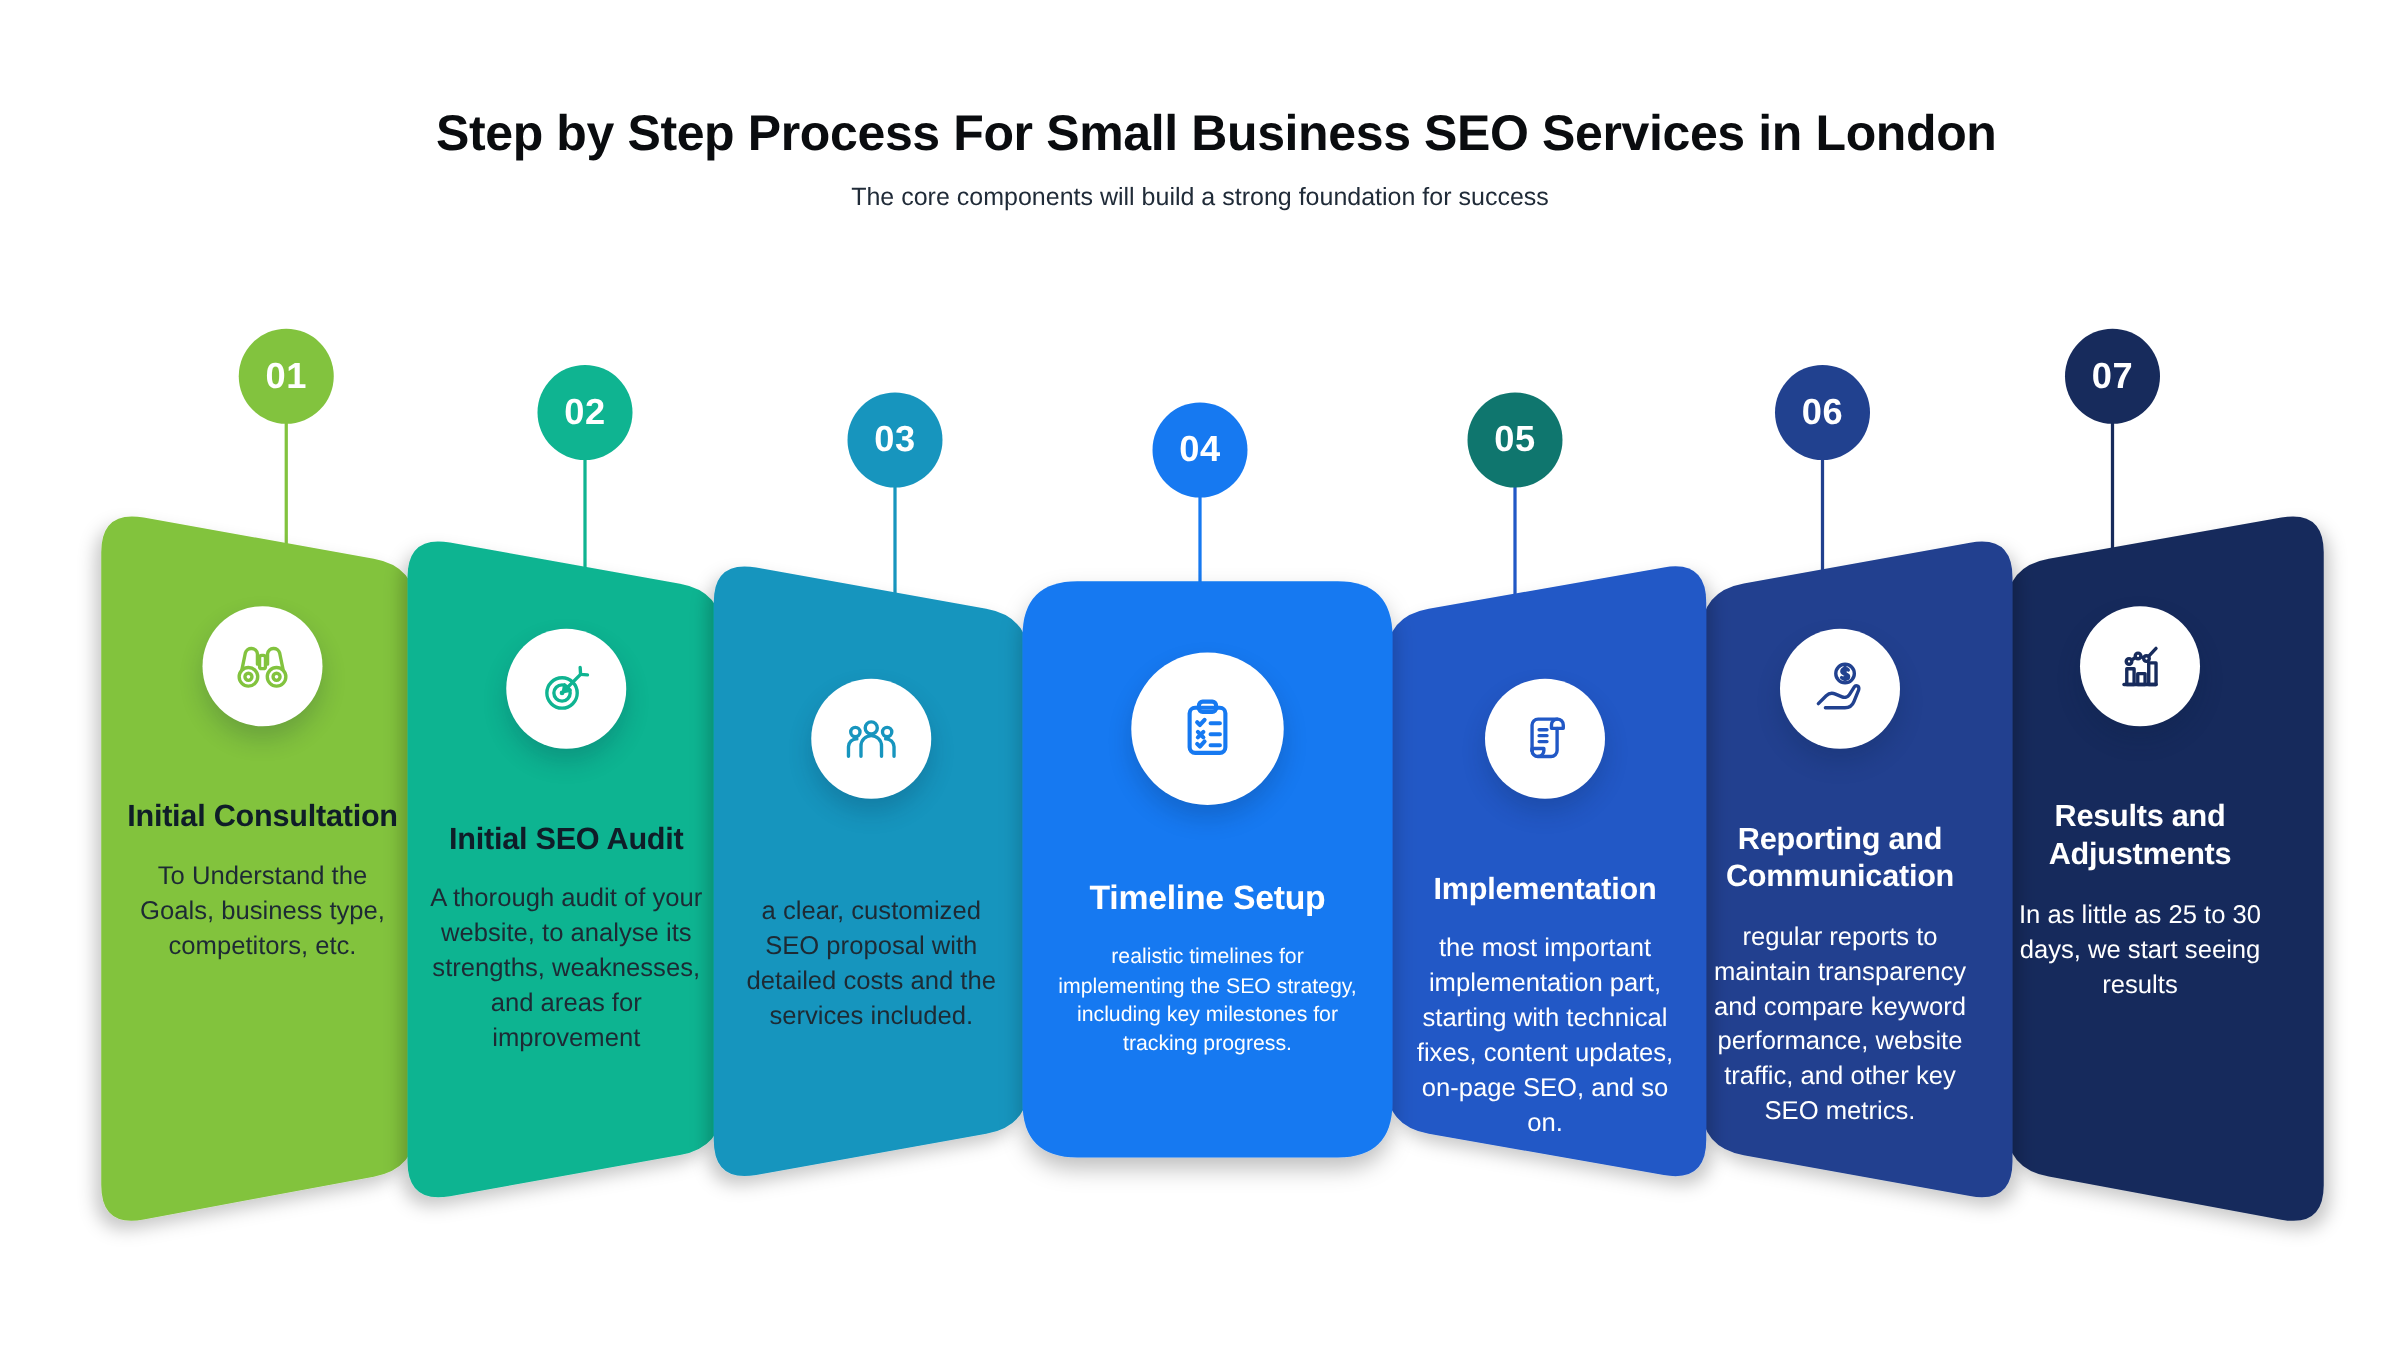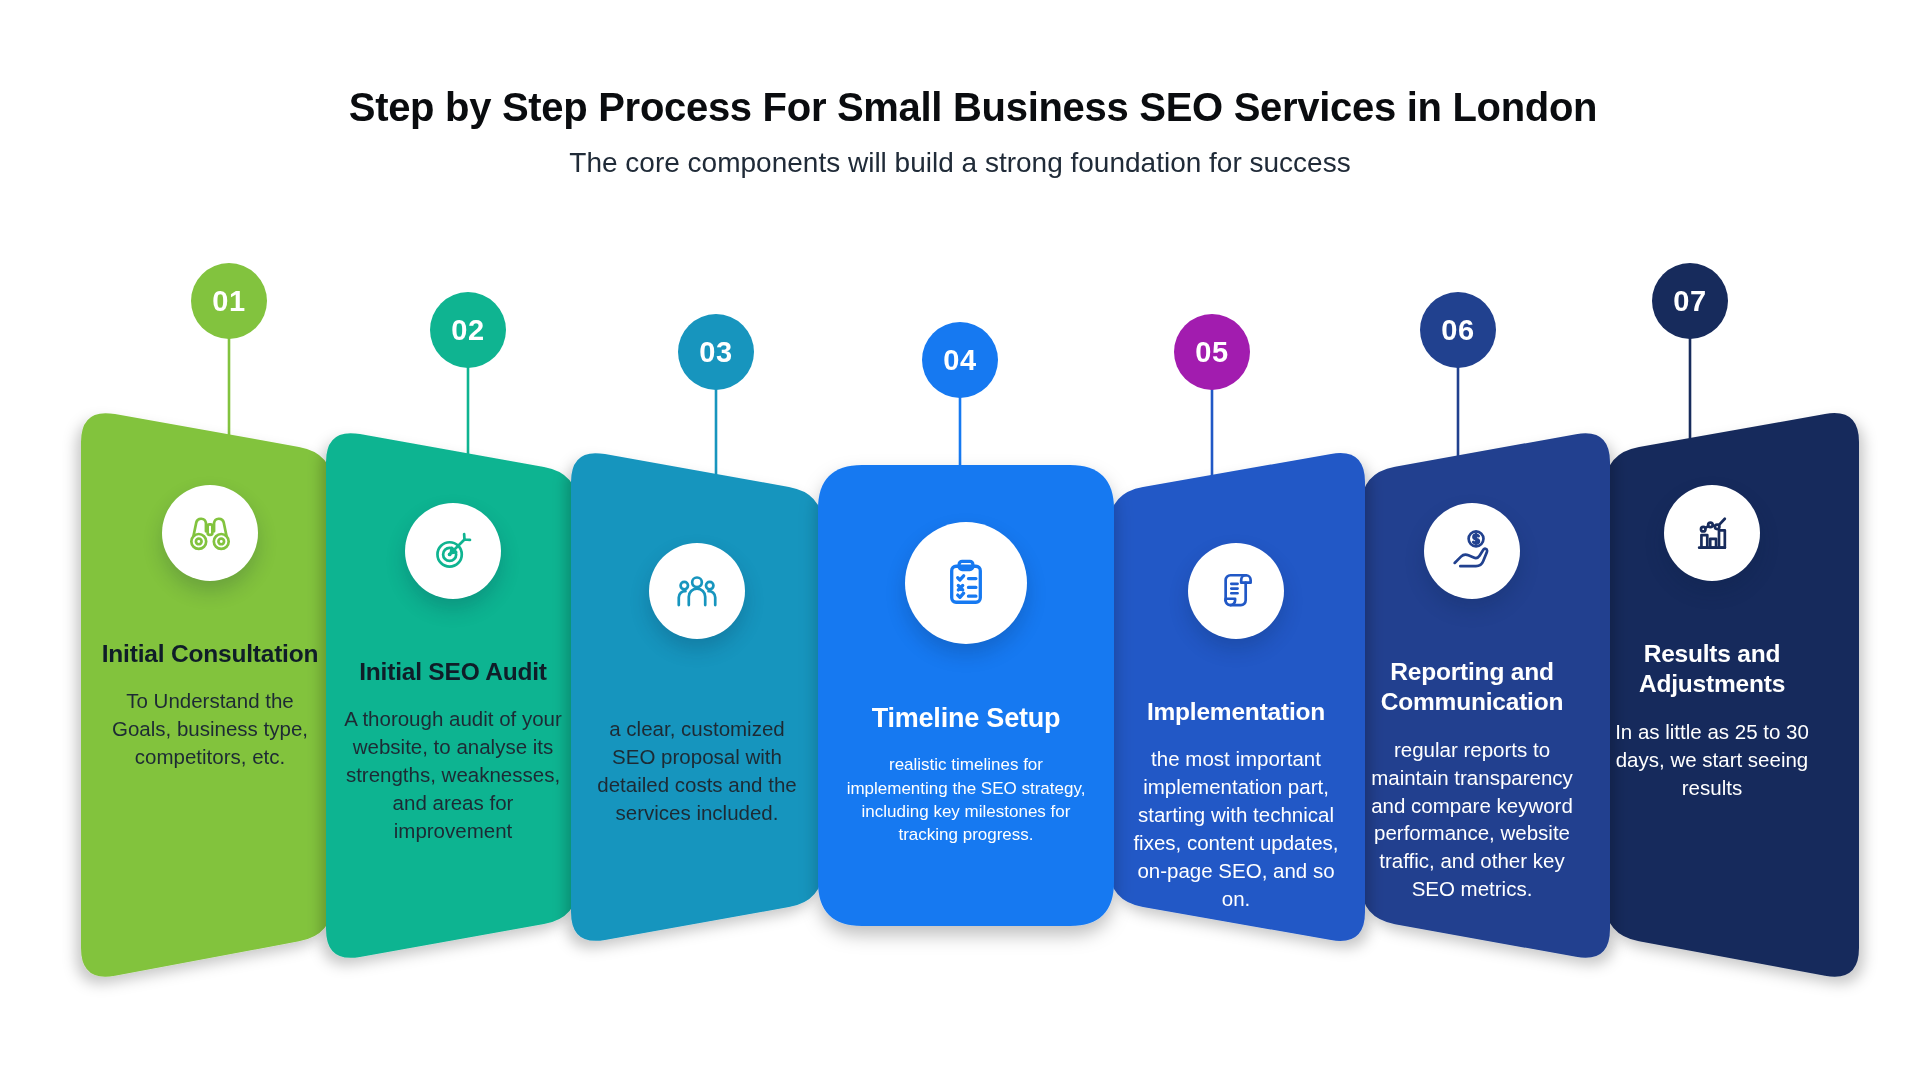--- a/index.html
+++ b/index.html
@@ -1,21 +1,21 @@
 <!DOCTYPE html>
 <html><head>
 <meta charset="utf-8">
 <style>
   html,body{margin:0;padding:0;background:#ffffff;}
   .stage{position:relative;width:1920px;height:1080px;background:#ffffff;overflow:hidden;
          font-family:"Liberation Sans",sans-serif;}
   
   .header{position:absolute;top:84px;left:0;width:100%;text-align:center;}
   .page-title{margin:0;font-size:40px;line-height:1.15;font-weight:800;color:#0a0c0f;letter-spacing:-0.3px;padding-left:26px;}
-  .page-subtitle{margin:16px 0 0;font-size:28px;line-height:1.2;font-weight:400;color:#202b38;}
+  .page-subtitle{margin:16px 0 0;font-size:20px;line-height:1.2;font-weight:400;color:#202b38;}
   
   #shapes{position:absolute;left:0;top:0;}
   
   .badge{position:absolute;width:76px;height:76px;border-radius:50%;display:flex;align-items:center;
          justify-content:center;color:#fff;font-weight:700;font-size:29px;letter-spacing:.5px;}
   .icon-circle{position:absolute;background:#fff;border-radius:50%;display:flex;align-items:center;
                justify-content:center;box-shadow:0 10px 20px rgba(10,30,60,.20);}
   .icon-circle svg{display:block;}
   .step-text{position:absolute;text-align:center;}
   .step-title{margin:0;font-weight:700;font-size:24.5px;line-height:1.24;letter-spacing:-0.2px;}
@@ -131,21 +131,21 @@
           <path d="M18 20.2l1.6 1.6 2.7-3"></path>
           <path d="M18.4 25.8l3.2 3.2M21.6 25.8l-3.2 3.2"></path>
           <path d="M18 32.8l1.6 1.6 2.7-3"></path>
           <path d="M25.8 20.8h5.4M25.8 27.2h5.4M25.8 33.6h5.4"></path>
         </svg>
       </div>
       <div class="step-text theme-light big" style="width: 248px; left: 842px; top: 702px;">
         <h3 class="step-title">Timeline Setup</h3>
         <p class="step-body">realistic timelines for implementing the SEO strategy, including key milestones for tracking progress.</p>
       </div>
-      <div class="badge" style="left: 1174px; top: 314px; background: #a21caf; text-align: right;">
+      <div class="badge" style="left: 1174px; top: 314px; background: #0f766e; text-align: right;">
         <span>05</span>
       </div>
       <div class="icon-circle" style="width: 96px; height: 96px; left: 1188px; top: 543px; color: rgb(33, 88, 198);">
         <svg viewBox="0 0 48 48" width="54" height="54" fill="none" stroke="currentColor" stroke-width="2.4" stroke-linecap="round" stroke-linejoin="round">
           <path d="M28.6 16.6v-2.4a4.2 4.2 0 0 1 8.4 0v2.4z"></path>
           <path d="M32.8 10H19.1a4.3 4.3 0 0 0-4.3 4.3v18.2"></path>
           <path d="M14.8 32.5a4.1 4.1 0 0 0 4.1 4.1h9.4a4.3 4.3 0 0 0 4.3-4.3V16.6"></path>
           <path d="M14.8 32.5v-1.6h8.4v1.4a4.1 4.1 0 0 1-4.1 4.2"></path>
           <path d="M19.8 17.6h5.6M19.8 21.8h5.6M19.8 26h5.6"></path>
         </svg>

